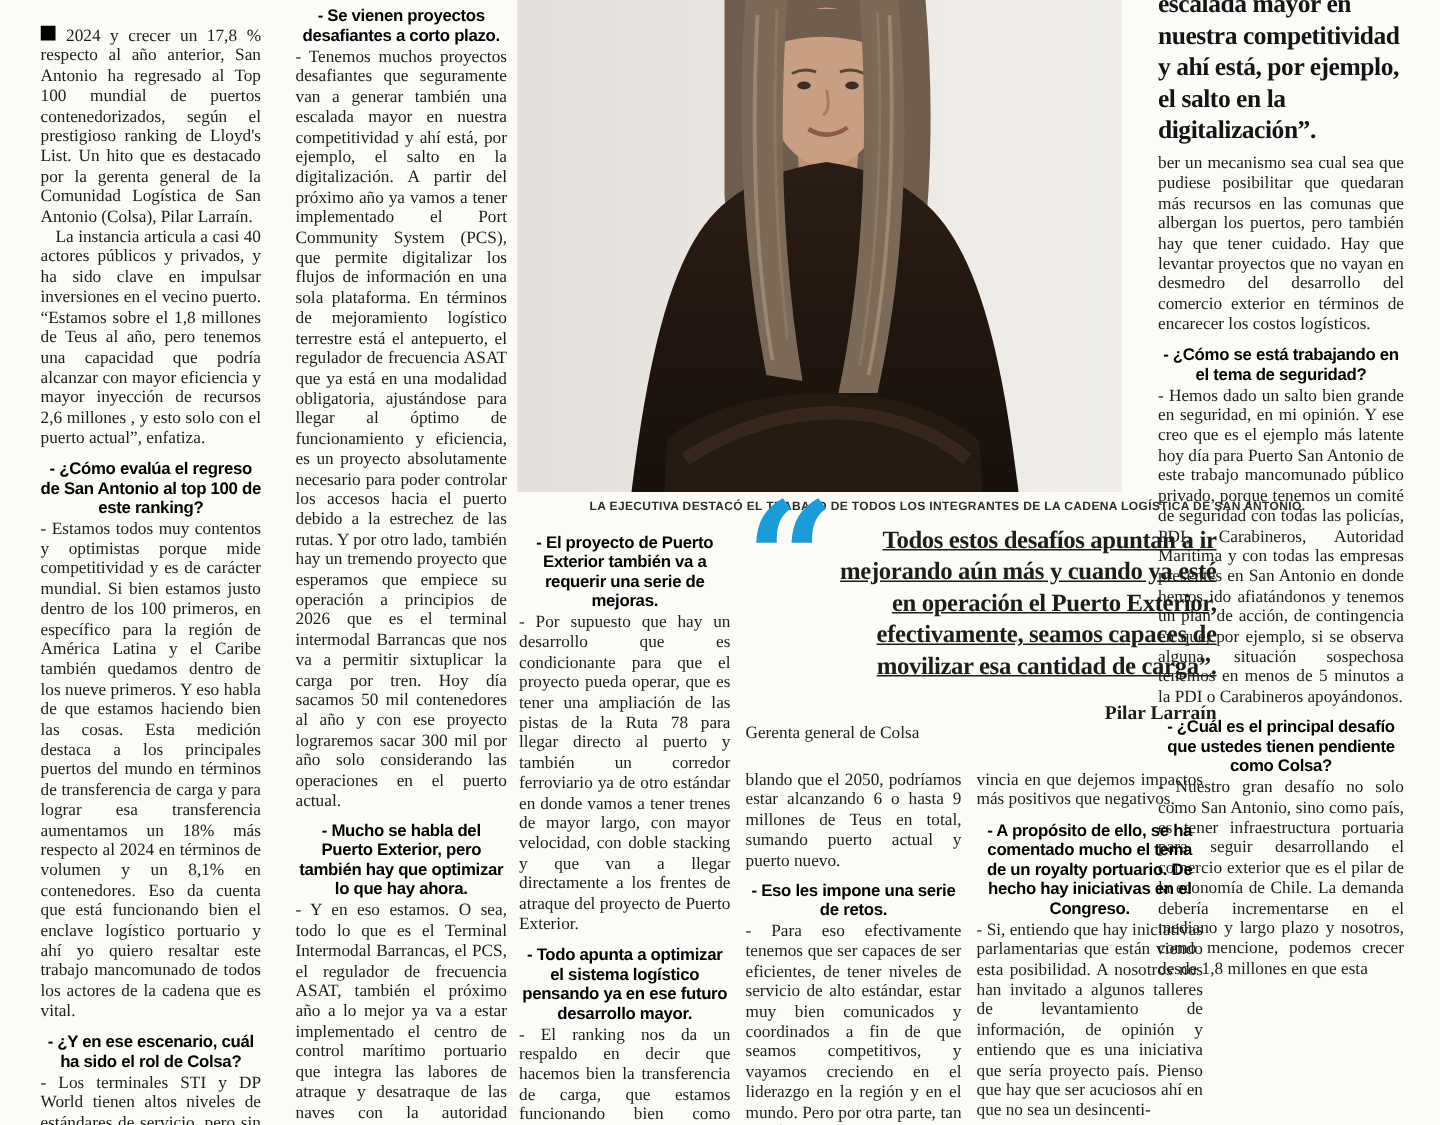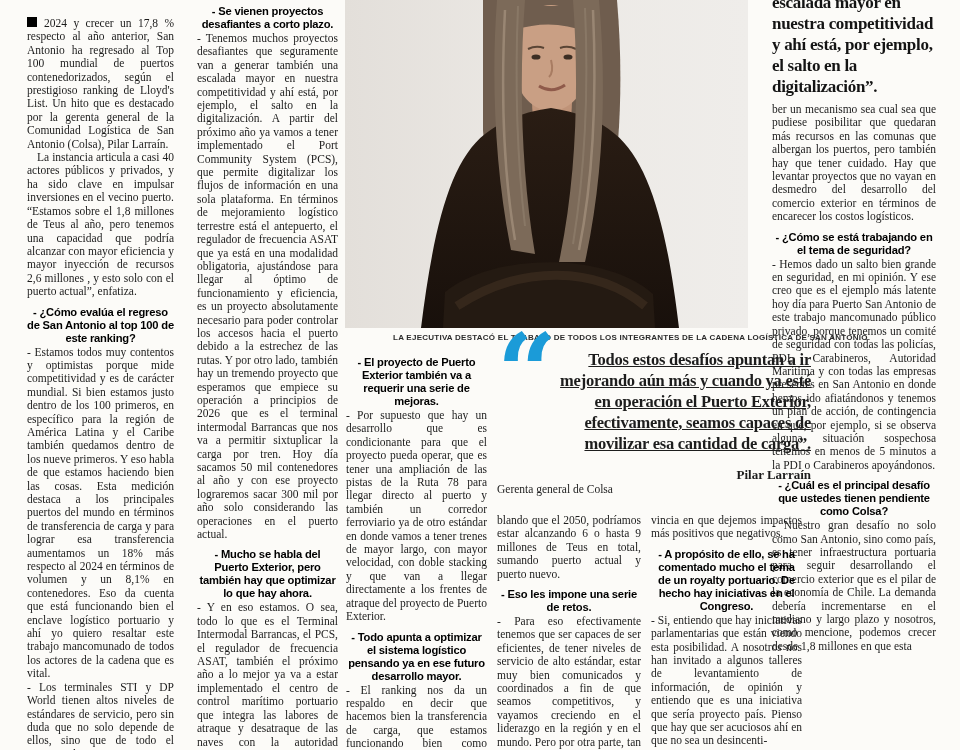--- a/index.html
+++ b/index.html
@@ -34,20 +34,21 @@
 </head>
 <body>
 
 <div class="page">
 
   <div class="col" style="left:27px;top:17px;width:147px;height:745px;">
     <p class="body"><span class="lead-sq"></span><span>2024 y crecer un 17,8 % respecto al año anterior, San Antonio ha regresado al Top 100 mundial de puertos contenedorizados, según el prestigioso ranking de Lloyd's List. Un hito que es destacado por la gerenta general de la Comunidad Logística de San Antonio (Colsa), Pilar Larraín.</span></p>
     <p class="body indent">La instancia articula a casi 40 actores públicos y privados, y ha sido clave en impulsar inversiones en el vecino puerto. “Estamos sobre el 1,8 millones de Teus al año, pero tenemos una capacidad que podría alcanzar con mayor eficiencia y mayor inyección de recursos 2,6 millones , y esto solo con el puerto actual”, enfatiza.</p>
     <p class="q">- ¿Cómo evalúa el regreso de San Antonio al top 100 de este ranking?</p>
     <p class="body">- Estamos todos muy contentos y optimistas porque mide competitividad y es de carácter mundial. Si bien estamos justo dentro de los 100 primeros, en específico para la región de América Latina y el Caribe también quedamos dentro de los nueve primeros. Y eso habla de que estamos haciendo bien las cosas. Esta medición destaca a los principales puertos del mundo en términos de transferencia de carga y para lograr esa transferencia aumentamos un 18% más respecto al 2024 en términos de volumen y un 8,1% en contenedores. Eso da cuenta que está funcionando bien el enclave logístico portuario y ahí yo quiero resaltar este trabajo mancomunado de todos los actores de la cadena que es vital.</p>
+    <p class="q">- ¿Y en ese escenario, cuál ha sido el rol de Colsa?</p>
     <p class="body">- Los terminales STI y DP World tienen altos niveles de estándares de servicio, pero sin duda que no solo depende de ellos, sino que de todo el conjunto de</p>
   </div>
 
   <div class="col" style="left:197px;top:5px;width:141px;height:745px;">
     <p class="q" style="margin-top:0;">- Se vienen proyectos desafiantes a corto plazo.</p>
     <p class="body">- Tenemos muchos proyectos desafiantes que seguramente van a generar también una escalada mayor en nuestra competitividad y ahí está, por ejemplo, el salto en la digitalización. A partir del próximo año ya vamos a tener implementado el Port Community System (PCS), que permite digitalizar los flujos de información en una sola plataforma. En términos de mejoramiento logístico terrestre está el antepuerto, el regulador de frecuencia ASAT que ya está en una modalidad obligatoria, ajustándose para llegar al óptimo de funcionamiento y eficiencia, es un proyecto absolutamente necesario para poder controlar los accesos hacia el puerto debido a la estrechez de las rutas. Y por otro lado, también hay un tremendo proyecto que esperamos que empiece su operación a principios de 2026 que es el terminal intermodal Barrancas que nos va a permitir sixtuplicar la carga por tren. Hoy día sacamos 50 mil contenedores al año y con ese proyecto lograremos sacar 300 mil por año solo considerando las operaciones en el puerto actual.</p>
     <p class="q">- Mucho se habla del Puerto Exterior, pero también hay que optimizar lo que hay ahora.</p>
     <p class="body">- Y en eso estamos. O sea, todo lo que es el Terminal Intermodal Barrancas, el PCS, el regulador de frecuencia ASAT, también el próximo año a lo mejor ya va a estar implementado el centro de control marítimo portuario que integra las labores de atraque y desatraque de las naves con la autoridad marítima, con mayor tecnología, mayor control, mayor planificación y eso también hace mucho más eficiente la operación del puerto. Están los estudios de maniobra que deberíamos</p>
   </div>
 

